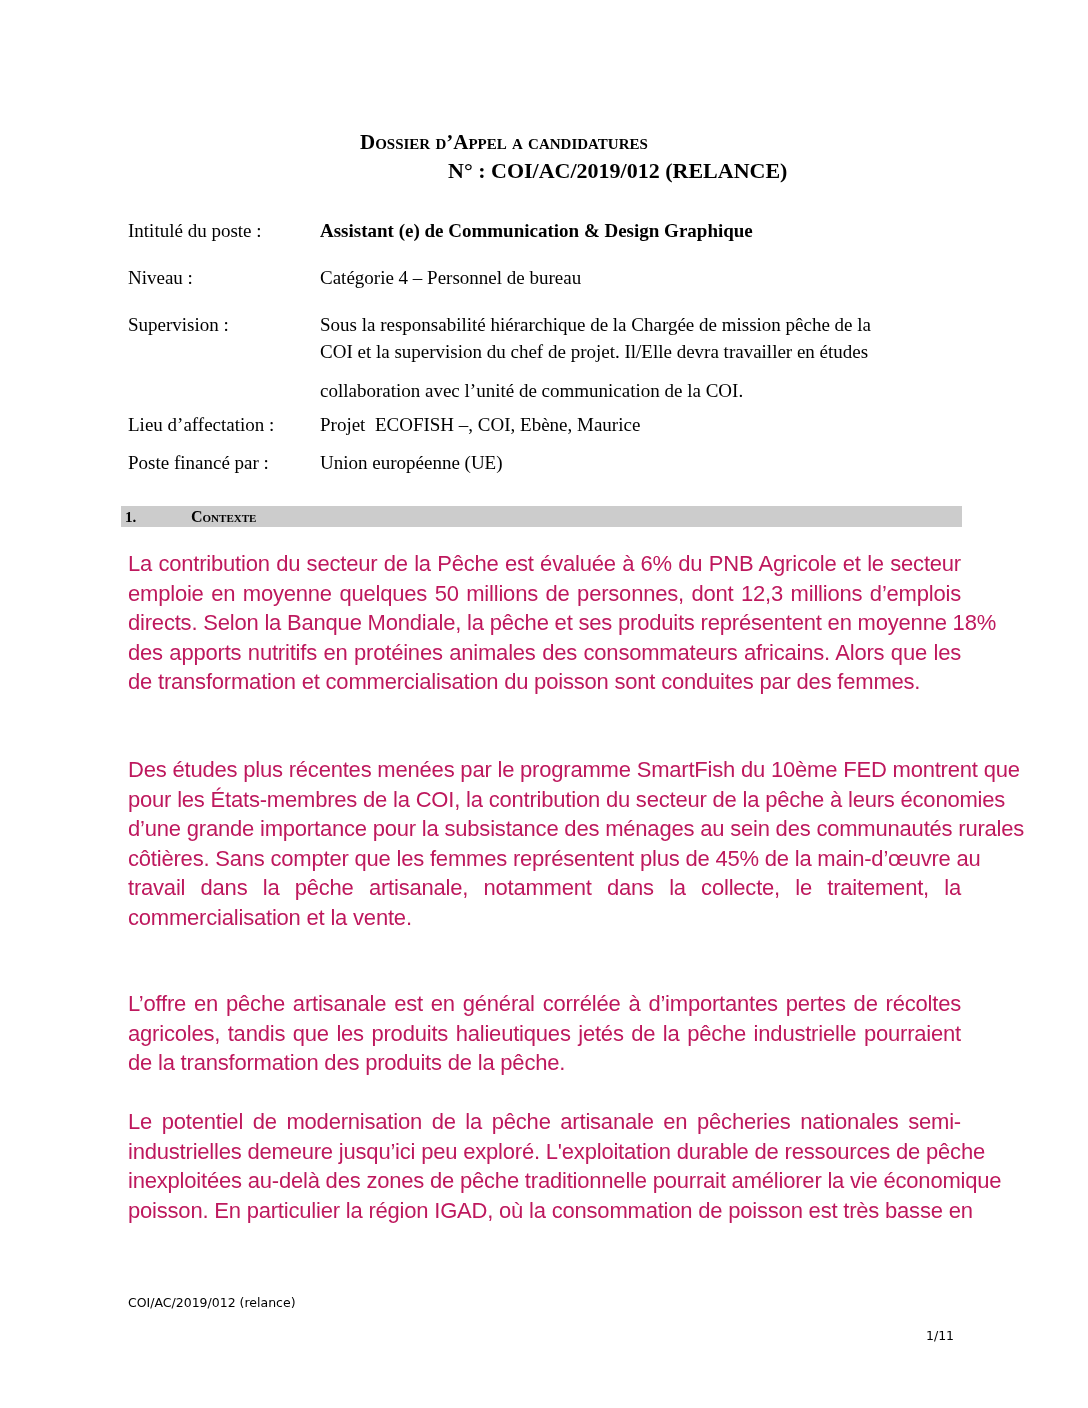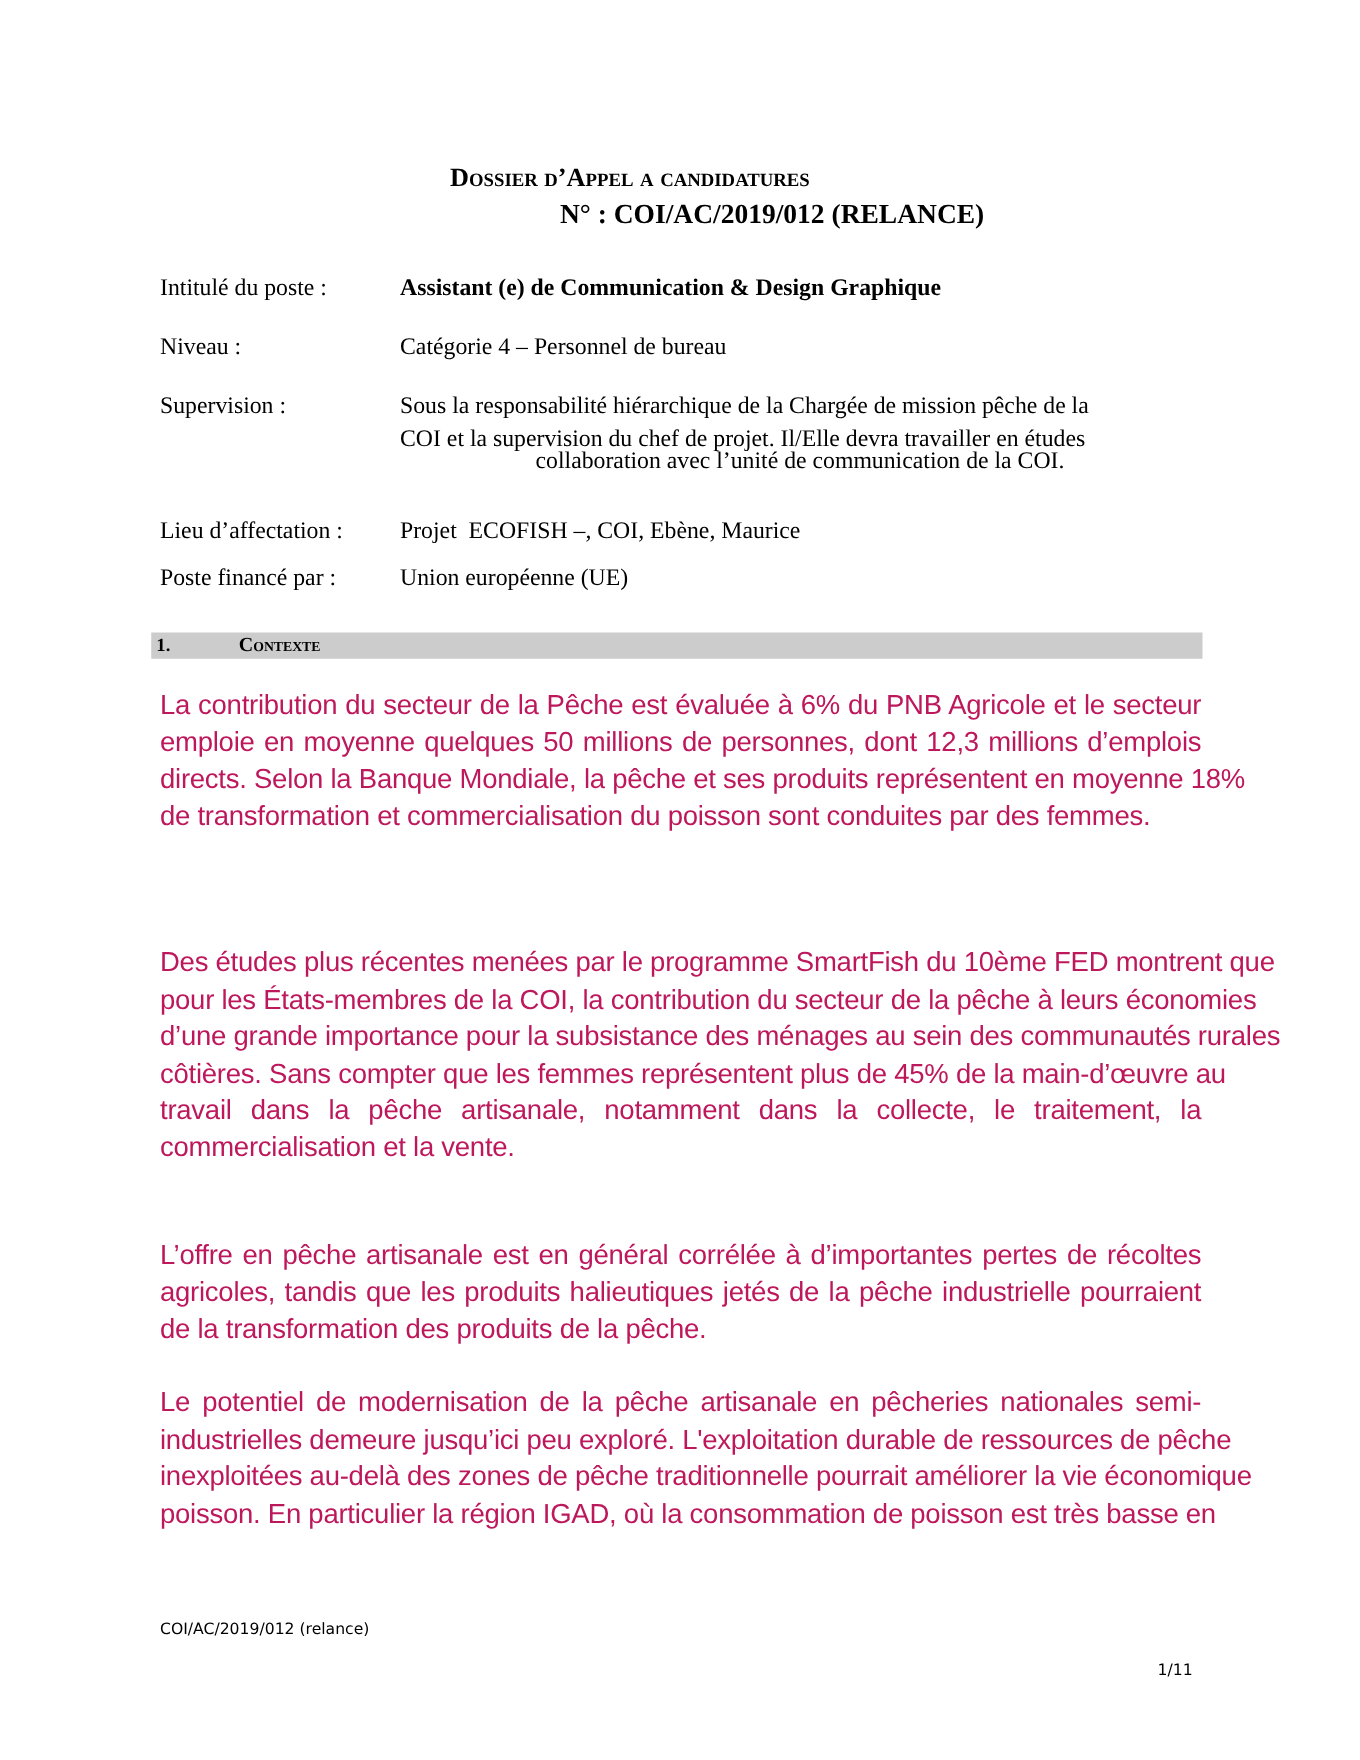--- a/index.html
+++ b/index.html
@@ -60,40 +60,41 @@
     <span class="val bold">Assistant (e) de Communication &amp; Design Graphique</span>
   </div>
   <div class="info" style="top:264px;">
     <span class="lbl">Niveau :</span>
     <span class="val">Catégorie 4 – Personnel de bureau</span>
   </div>
   <div class="info" style="top:311px;">
     <span class="lbl">Supervision :</span>
     <span class="val" style="top:0;">Sous la responsabilité hiérarchique de la Chargée de mission pêche de la</span>
     <span class="val" style="top:27px;">COI et la supervision du chef de projet. Il/Elle devra travailler en études</span>
-    <span class="val" style="top:44px;text-align:center;">collaboration avec l’unité de communication de la COI.</span>
+    <span class="val" style="top:66px;">collaboration avec l’unité de communication de la COI.</span>
   </div>
   <div class="info" style="top:411px;">
     <span class="lbl">Lieu d’affectation :</span>
     <span class="val" style="white-space:pre;">Projet  ECOFISH –, COI, Ebène, Maurice</span>
   </div>
   <div class="info" style="top:449px;">
     <span class="lbl">Poste financé par :</span>
     <span class="val">Union européenne (UE)</span>
   </div>
 
   <div class="section-bar">
     <span class="num">1.</span>
     <span class="ttl">Contexte</span>
   </div>
 
   <div class="para" style="top:549px;">
     <span class="line">La contribution du secteur de la Pêche est évaluée à 6% du PNB Agricole et le secteur</span>
     <span class="line">emploie en moyenne quelques 50 millions de personnes, dont 12,3 millions d’emplois</span>
     <span class="line">directs. Selon la Banque Mondiale, la pêche et ses produits représentent en moyenne 18%</span>
+    <span class="line">des apports nutritifs en protéines animales des consommateurs africains. Alors que les</span>
     <span class="line last">de transformation et commercialisation du poisson sont conduites par des femmes.</span>
   </div>
 
   <div class="para" style="top:755px;">
     <span class="line">Des études plus récentes menées par le programme SmartFish du 10ème FED montrent que</span>
     <span class="line">pour les États-membres de la COI, la contribution du secteur de la pêche à leurs économies</span>
     <span class="line">d’une grande importance pour la subsistance des ménages au sein des communautés rurales</span>
     <span class="line">côtières. Sans compter que les femmes représentent plus de 45% de la main-d’œuvre au</span>
     <span class="line">travail dans la pêche artisanale, notamment dans la collecte, le traitement, la</span>
     <span class="line last">commercialisation et la vente.</span>

